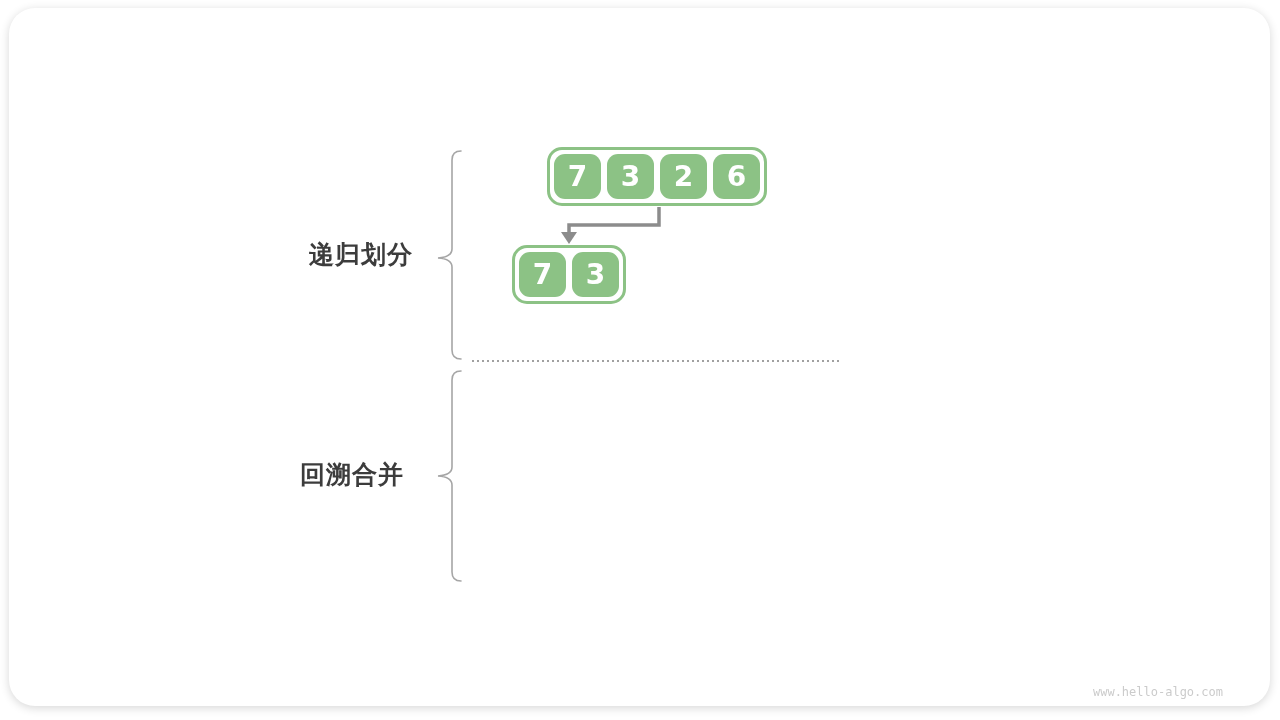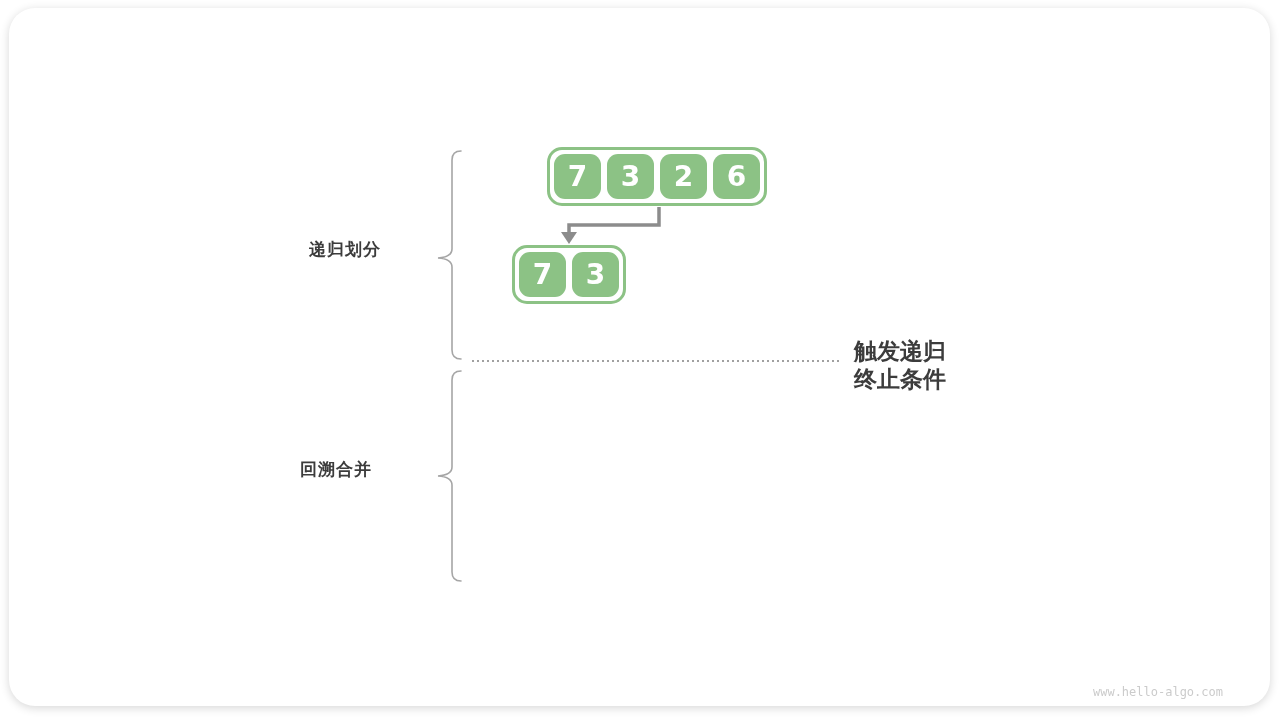--- a/index.html
+++ b/index.html
@@ -24,21 +24,21 @@
   .svg-layer {
     position: absolute;
     left: 0; top: 0;
     width: 1280px;
     height: 720px;
     pointer-events: none;
   }
   .phase-label {
     position: absolute;
     font-weight: bold;
-    font-size: 17px;
+    font-size: 25px;
     color: #3C3C3C;
     letter-spacing: 1px;
     white-space: nowrap;
   }
   #label-divide { left: 300px; top: 230px; }
   #label-merge  { left: 291px; top: 450px; }
 
   .recursion-note {
     position: absolute;
     left: 845px;
@@ -131,21 +131,17 @@
     <div class="cell">3</div>
     <div class="cell">2</div>
     <div class="cell">6</div>
   </div>
 
   <div id="array-level-2" class="array-box">
     <div class="cell">7</div>
     <div class="cell">3</div>
   </div>
 
-  <div class="recursion-note">
-    <div>触发递归</div>
-    <div>终止条件</div>
-  </div>
 
 
   <div class="watermark">www.hello-algo.com</div>
 
 </div>
 
 </body></html>

